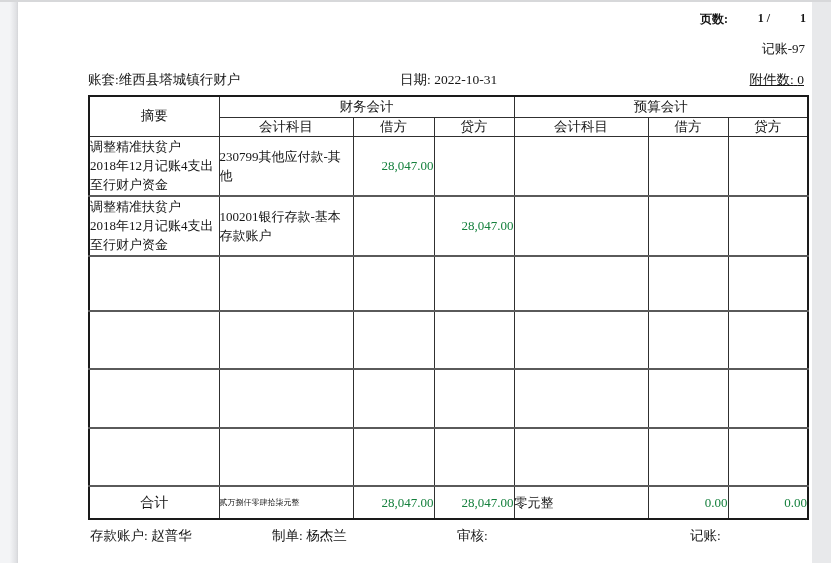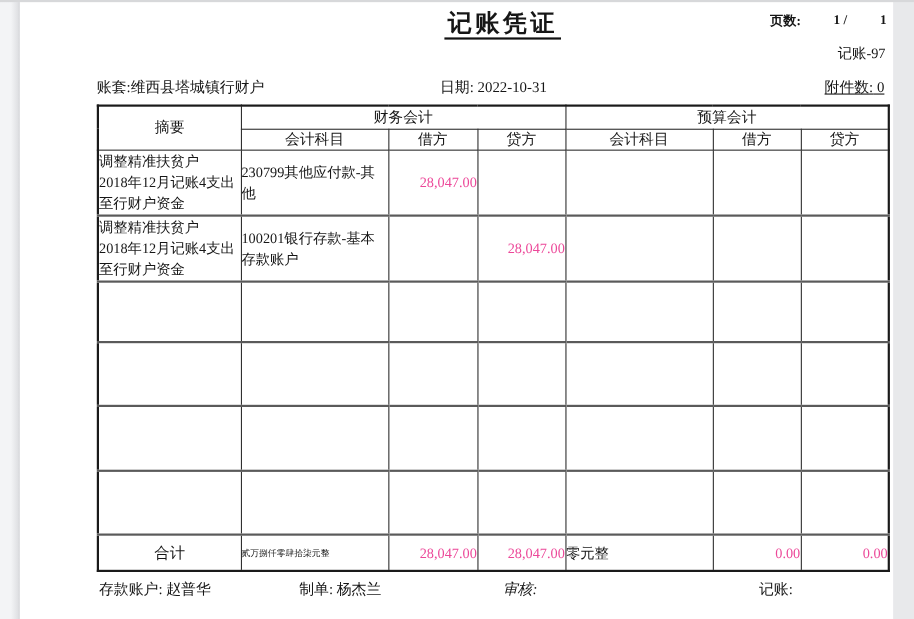--- a/index.html
+++ b/index.html
@@ -66,44 +66,41 @@
   .cell-summary {
     font-size:13px; line-height:19px; vertical-align:top;
     padding:2px 2px 0 4px; white-space:pre-line;
   }
   .cell-account {
     font-size:13px; line-height:19px; vertical-align:middle;
     padding:0 2px 0 4px; white-space:pre-line;margin-left:36px;
   }
   .cell-num {
     font-size:13px; text-align:right; vertical-align:middle;
-    padding-right:2px; color:#ec4899;
+    padding-right:2px; color:#15803d;
   }
   .cell-total-label { font-size:14px; text-align:center; vertical-align:middle; }
   .cell-caps { font-size:8px; font-weight:bold; vertical-align:middle; padding-left:3px; }
   .cell-caps-budget { font-size:13px; vertical-align:middle; padding-left:2px; }
 
   .footer-row { position:absolute; top:525px; left:0; width:100%; font-size:13.5px; }
   .f-supervisor { position:absolute; left:72px; top:0; }
   .f-preparer   { position:absolute; left:254px; top:0; }
-  .f-reviewer   { position:absolute; left:439px; top:0;font-style:italic; }
+  .f-reviewer   { position:absolute; left:439px; top:0; }
   .f-bookkeeper { position:absolute; left:672px; top:0; }
 </style>
 </head>
 <body>
 
 <div class="top-strip"></div>
 <div class="left-margin"></div>
 <div class="right-strip"></div>
 
 <div class="page">
 
-  <div class="title-row">
-    <span class="title-text">记账凭证</span>
-  </div>
 
   <div class="page-info">
     <span>页数:</span>
     <span>1 /</span>
     <span>1</span>
   </div>
 
   <div class="voucher-no">记账-97</div>
 
   <div class="info-row">

